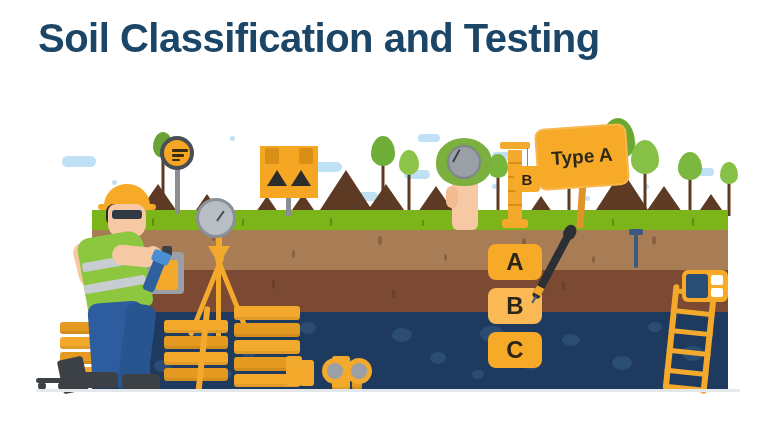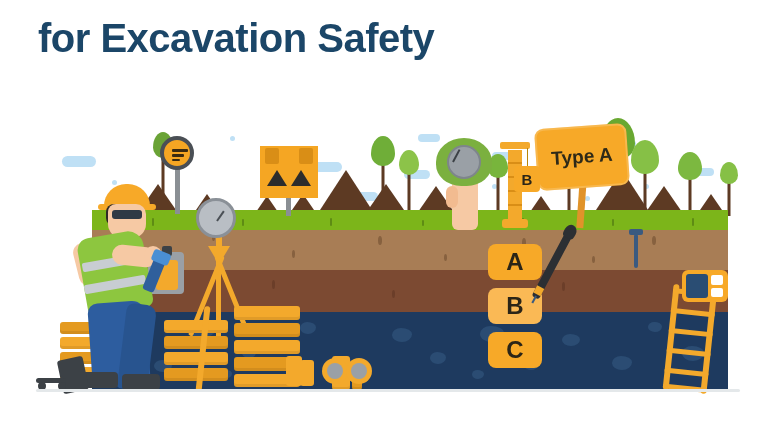--- a/index.html
+++ b/index.html
@@ -141,21 +141,21 @@
 
   .bh{position:absolute;left:634px;top:124px;width:4px;height:34px;background:#3a5a80;border-radius:2px;}
   .bh:before{content:"";position:absolute;left:-5px;top:-5px;width:14px;height:6px;background:#3a5a80;border-radius:2px;}
 </style>
 </head>
 <body>
 
 <div id="stage">
 
   <div class="title">
-    <span class="l2">for Excavation Safety</span>
+    <span>Soil Classification and Testing</span>
   </div>
 
   <div class="scene">
 
     <div class="cloud" style="left:62px;top:46px;width:34px;height:11px;"></div>
     <div class="cloud" style="left:265px;top:36px;width:40px;height:12px;"></div>
     <div class="cloud" style="left:312px;top:52px;width:30px;height:10px;"></div>
     <div class="cloud" style="left:404px;top:60px;width:26px;height:9px;"></div>
     <div class="cloud" style="left:418px;top:24px;width:22px;height:8px;"></div>
     <div class="cloud" style="left:492px;top:42px;width:22px;height:8px;"></div>

